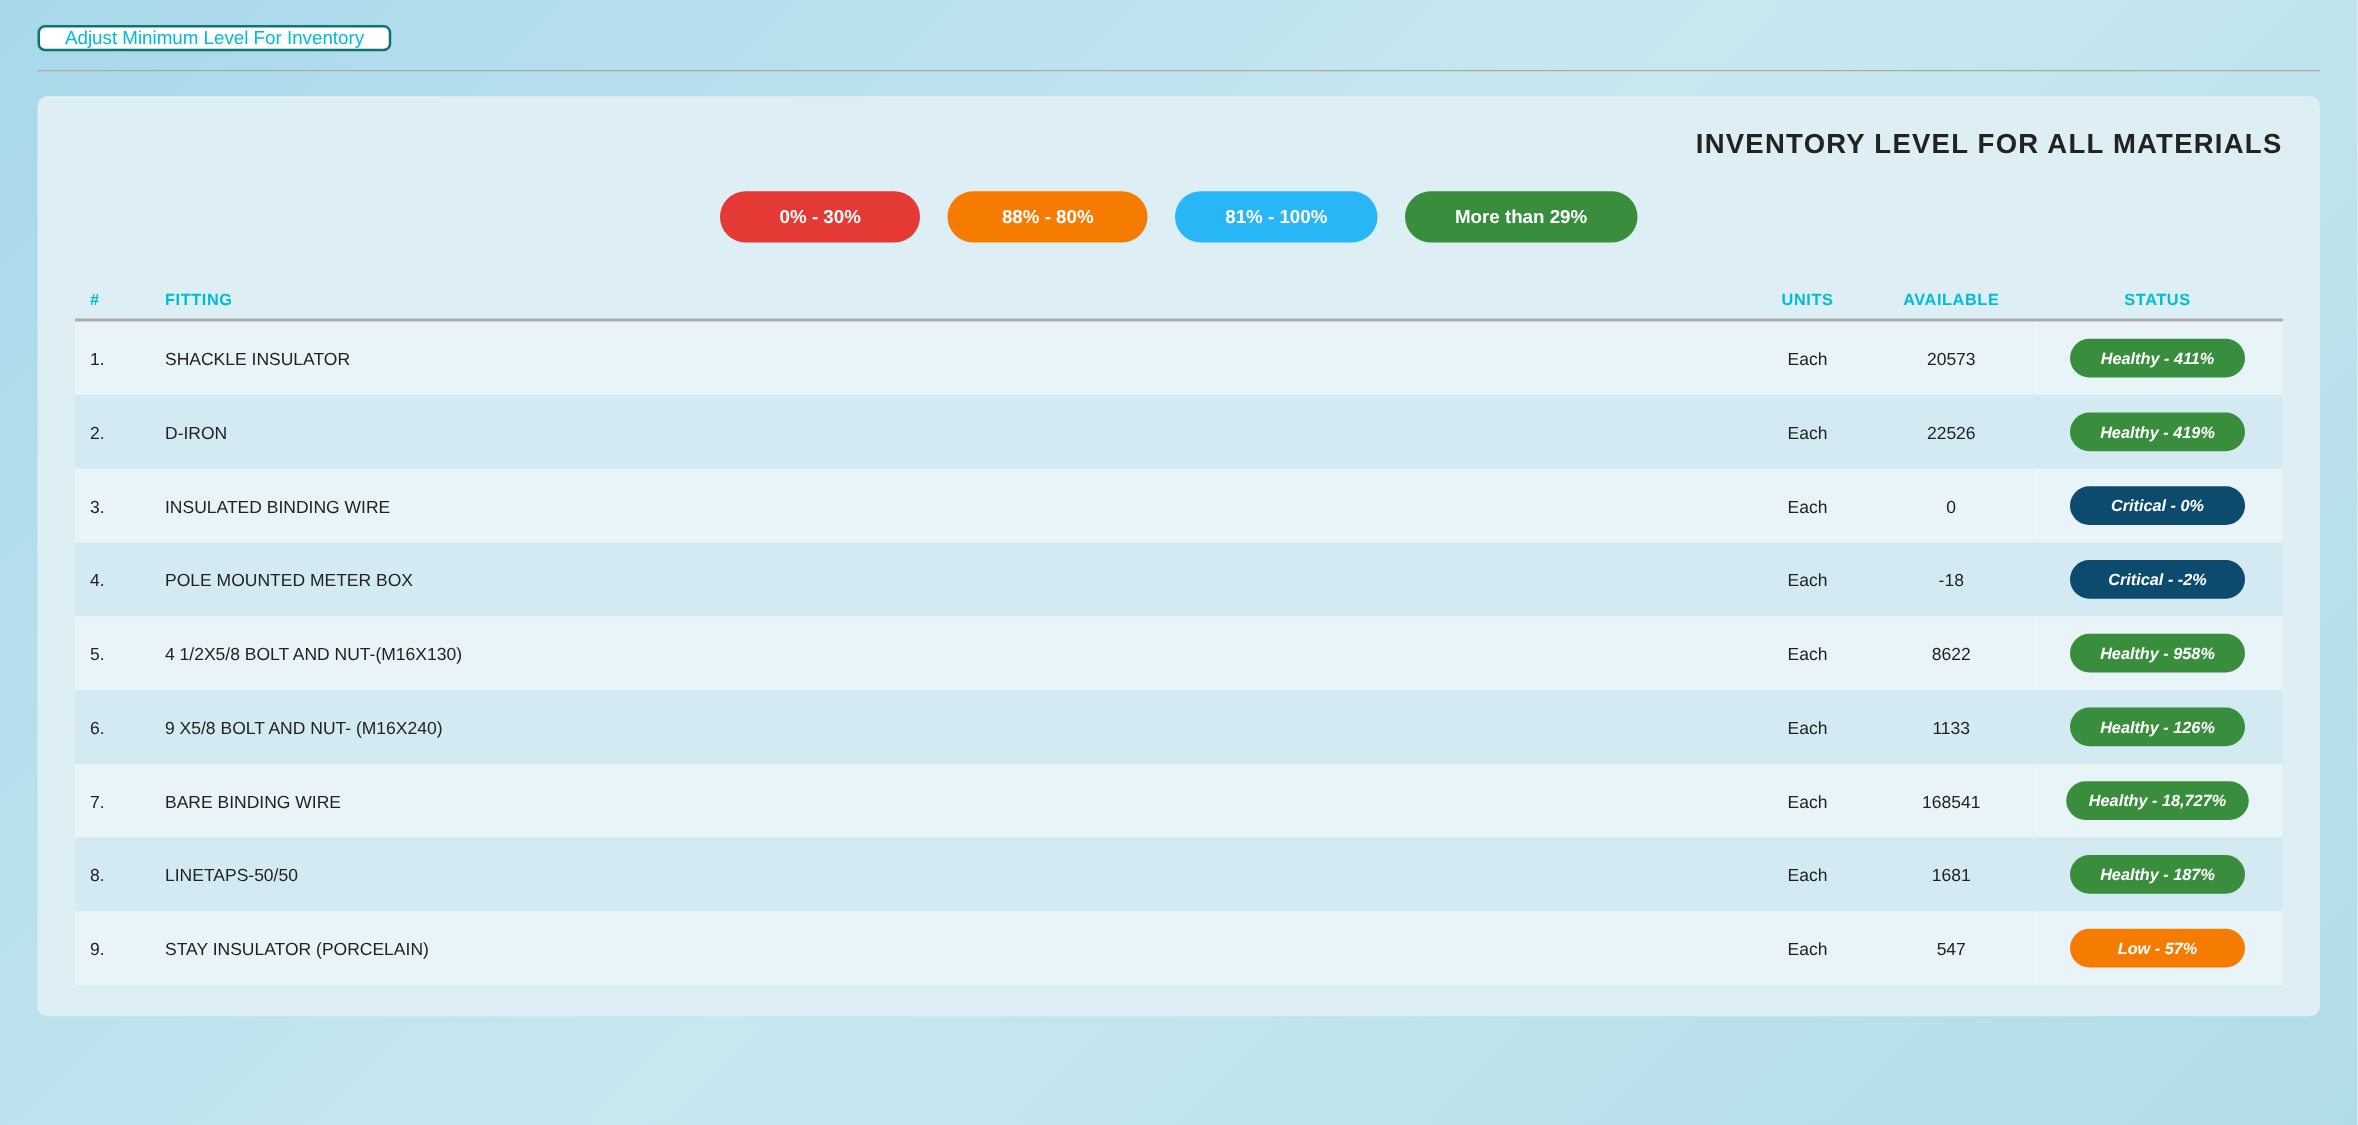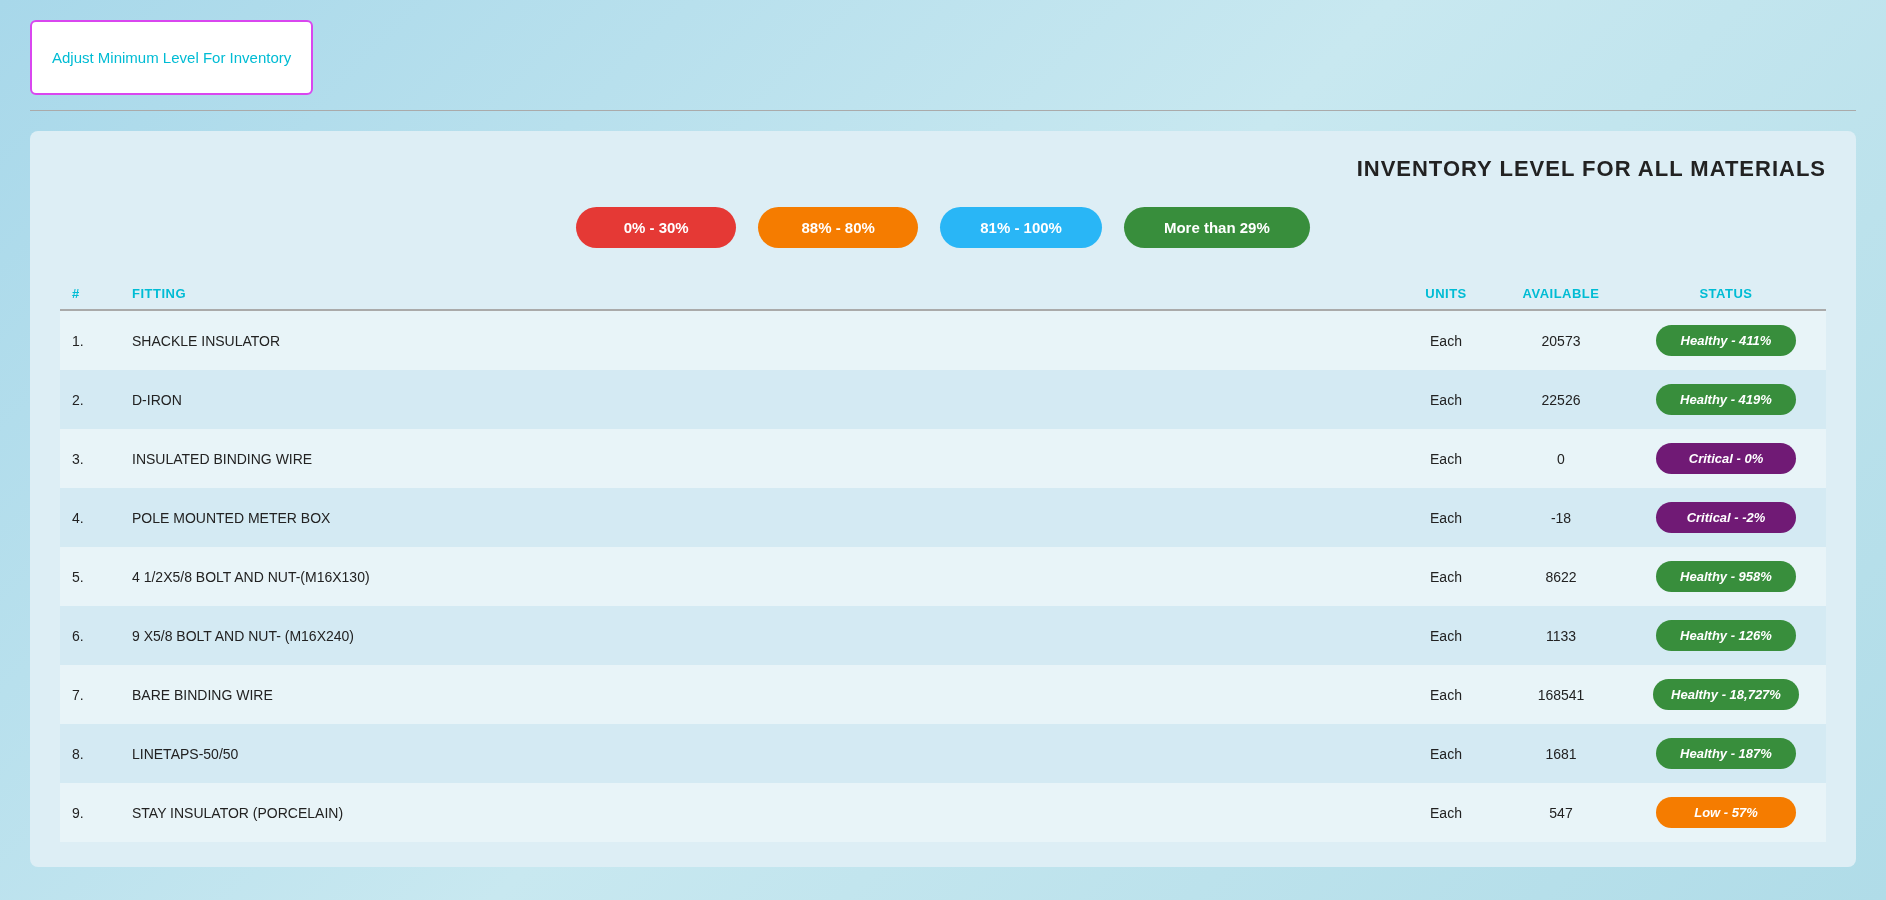--- a/index.html
+++ b/index.html
@@ -8,24 +8,24 @@
       min-height: 900px;
       font-family: Arial, sans-serif;
       font-size: 14px;
     }
 
     .page-wrapper {
       padding: 20px 30px;
     }
 
     .adjust-btn {
-      border: 2px solid #d946ef;
+      border: 2px solid #0f766e;
       background: white;
       color: #00bcd4;
-      padding: 27px 20px;
+      padding: 0 20px;
       border-radius: 6px;
       font-size: 15px;
       cursor: pointer;
       margin-bottom: 15px;
     }
 
     .divider {
       border: none;
       border-top: 1px solid #aaa;
       margin-bottom: 20px;
@@ -108,21 +108,21 @@
       border-radius: 50px;
       padding: 8px 18px;
       color: white;
       font-size: 13px;
       font-weight: 600;
       min-width: 140px;
       text-align: center;
     }
 
     .status-healthy { background: #388e3c; }
-    .status-critical { background: #701a75; }
+    .status-critical { background: #0c4a6e; }
     .status-low { background: #f57c00; }
 
     .col-num { width: 60px; }
     .col-fitting { width: auto; }
     .col-units { width: 100px; }
     .col-available { width: 130px; }
     .col-status { width: 200px; text-align: center; }
   </style>
 </head>
 <body>

